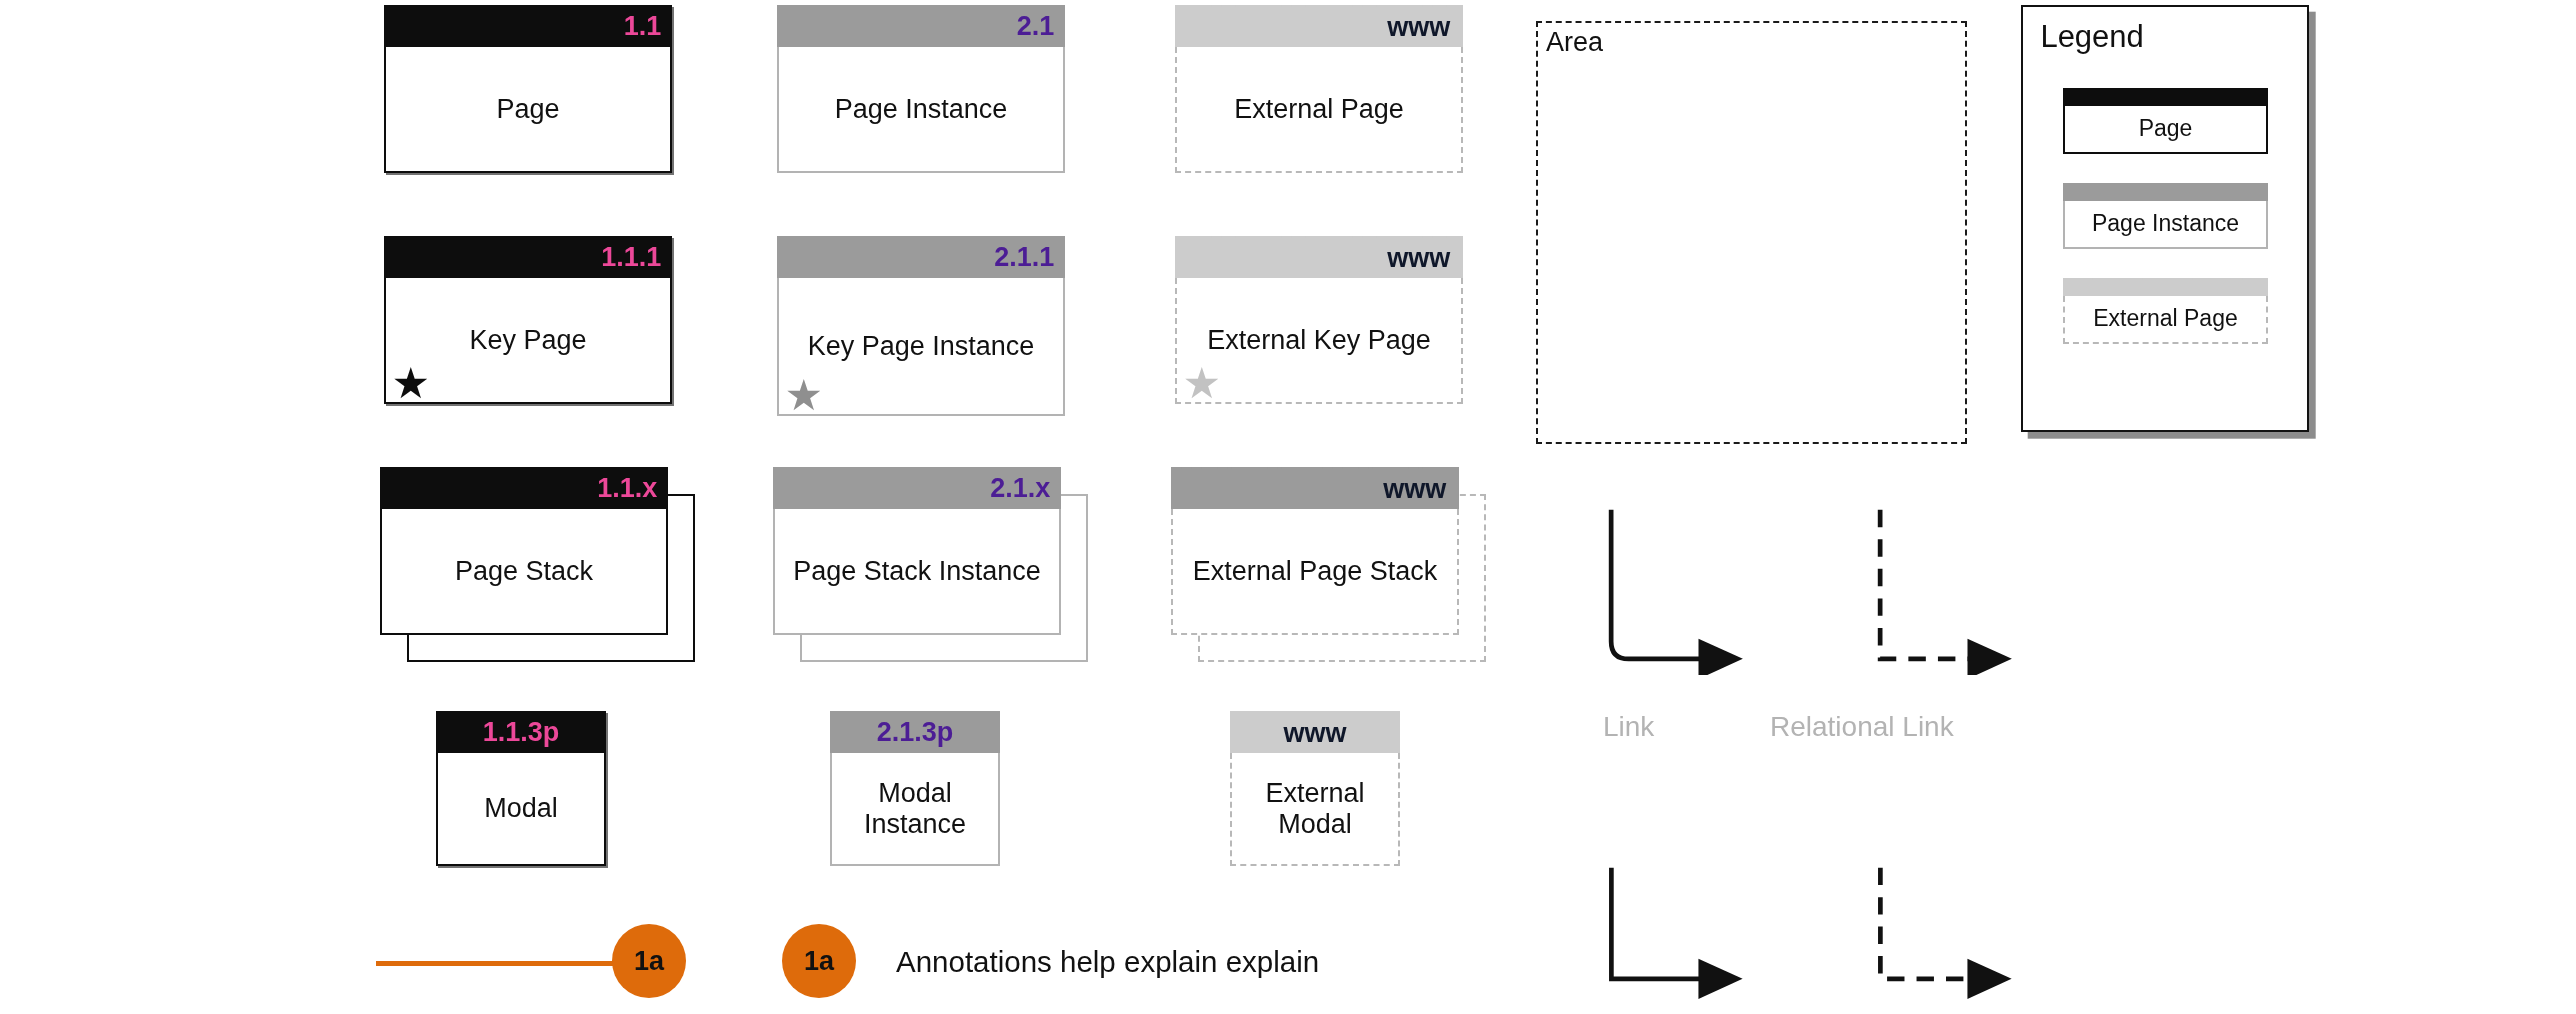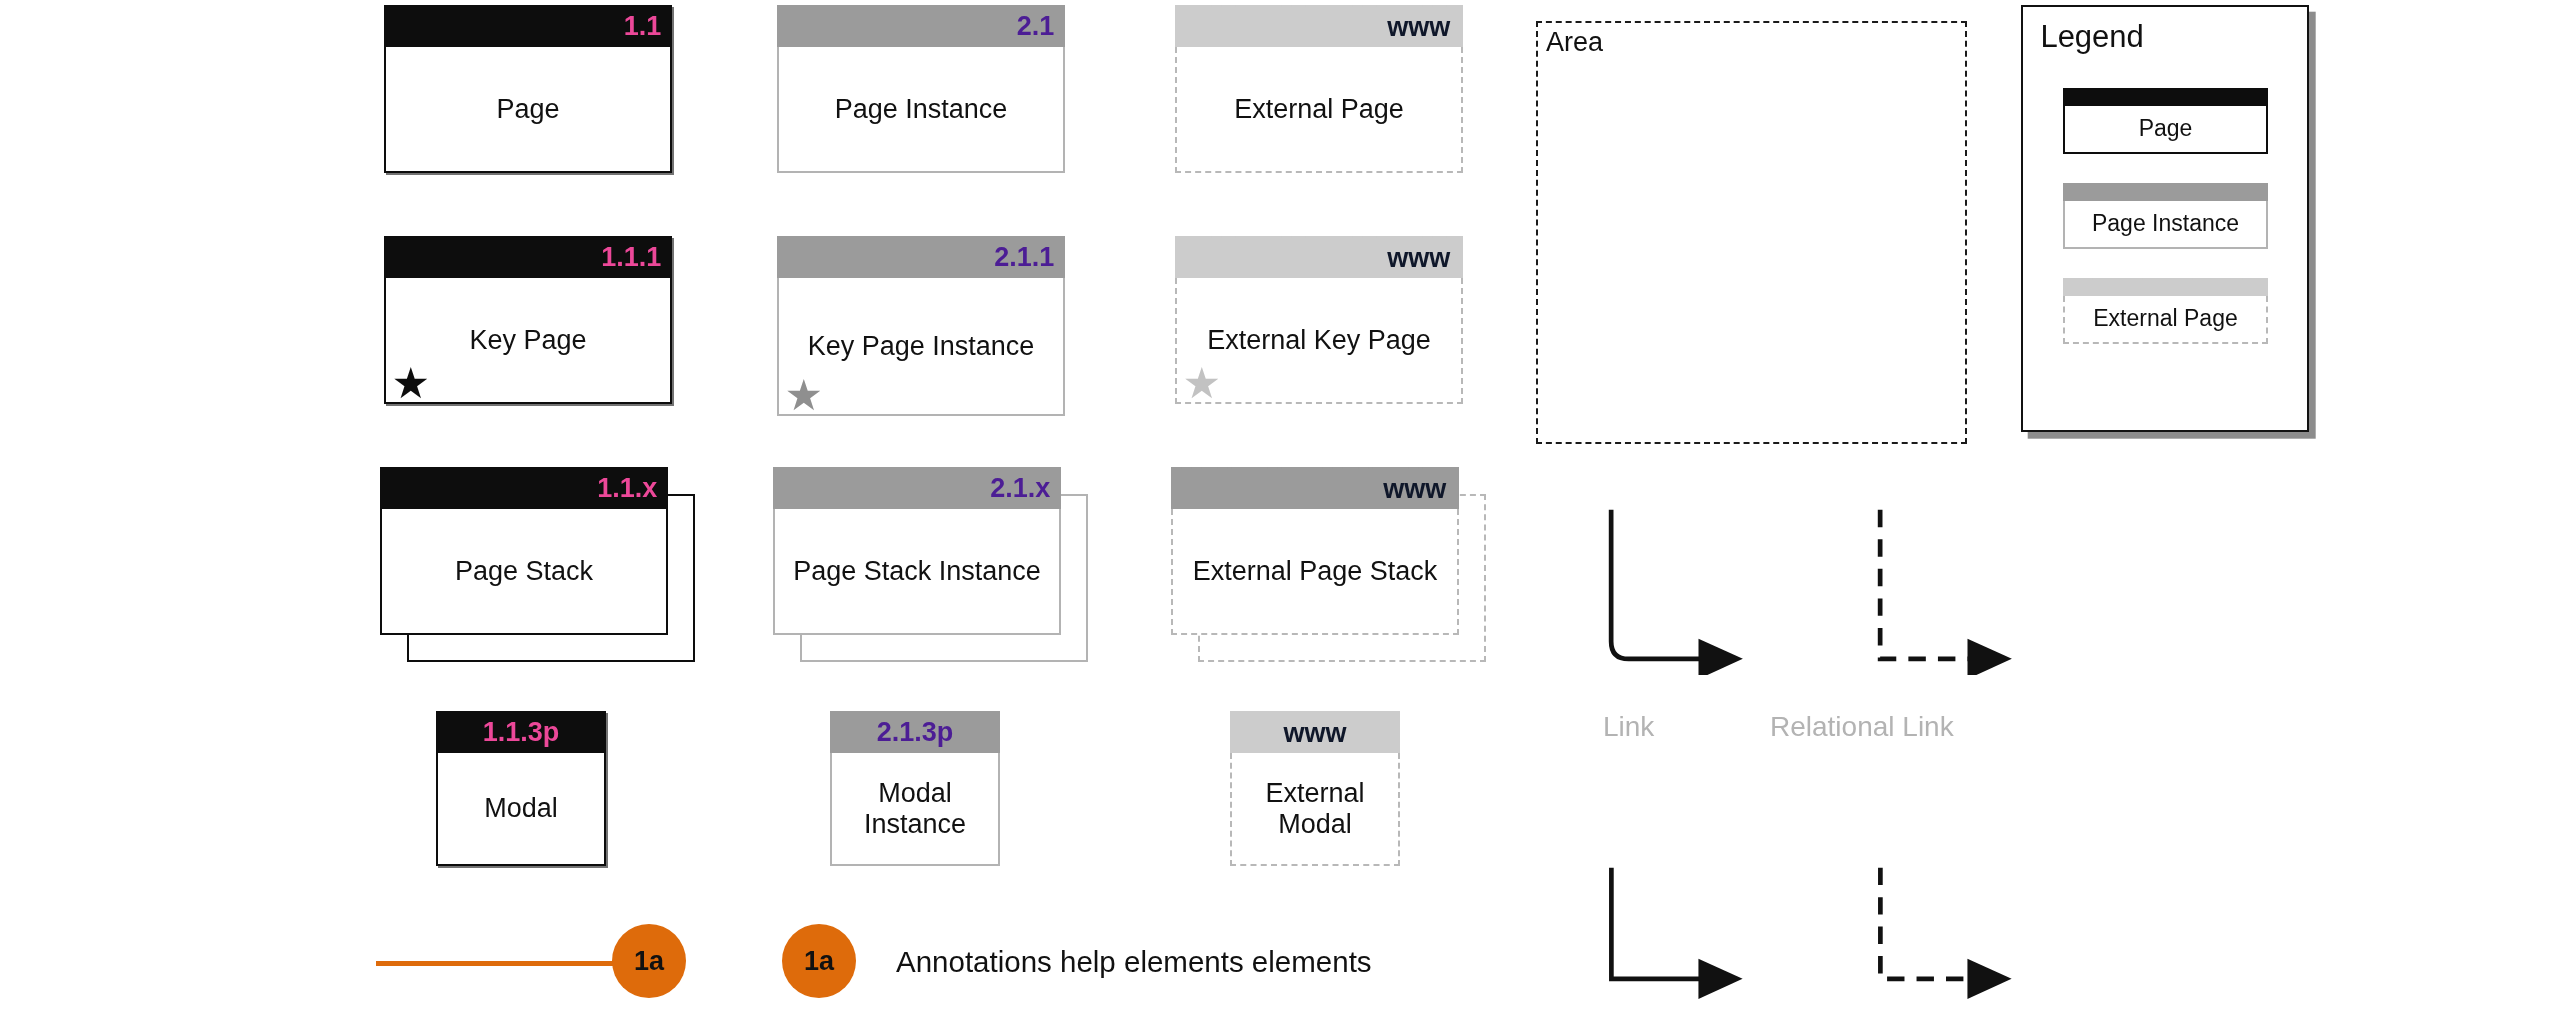--- a/index.html
+++ b/index.html
@@ -251,16 +251,16 @@
       <polygon points="142,140 208,170 142,200" fill="#111"></polygon>
     </svg>
   </div>
 
   <div class="annot-line" style="left:376px;top:961px;width:241px;"></div>
 
   <div class="bubble" style="left:612px;top:924px;width:74px;height:74px;">1a</div>
 
   <div class="bubble" style="left:782px;top:924px;width:74px;height:74px;">1a</div>
 
-  <div class="annot-text" style="left:896px;top:945px;">Annotations help elements elements</div>
+  <div class="annot-text" style="left:896px;top:945px;">Annotations help explain explain</div>
 
 </div>
 
 
 </body></html>

